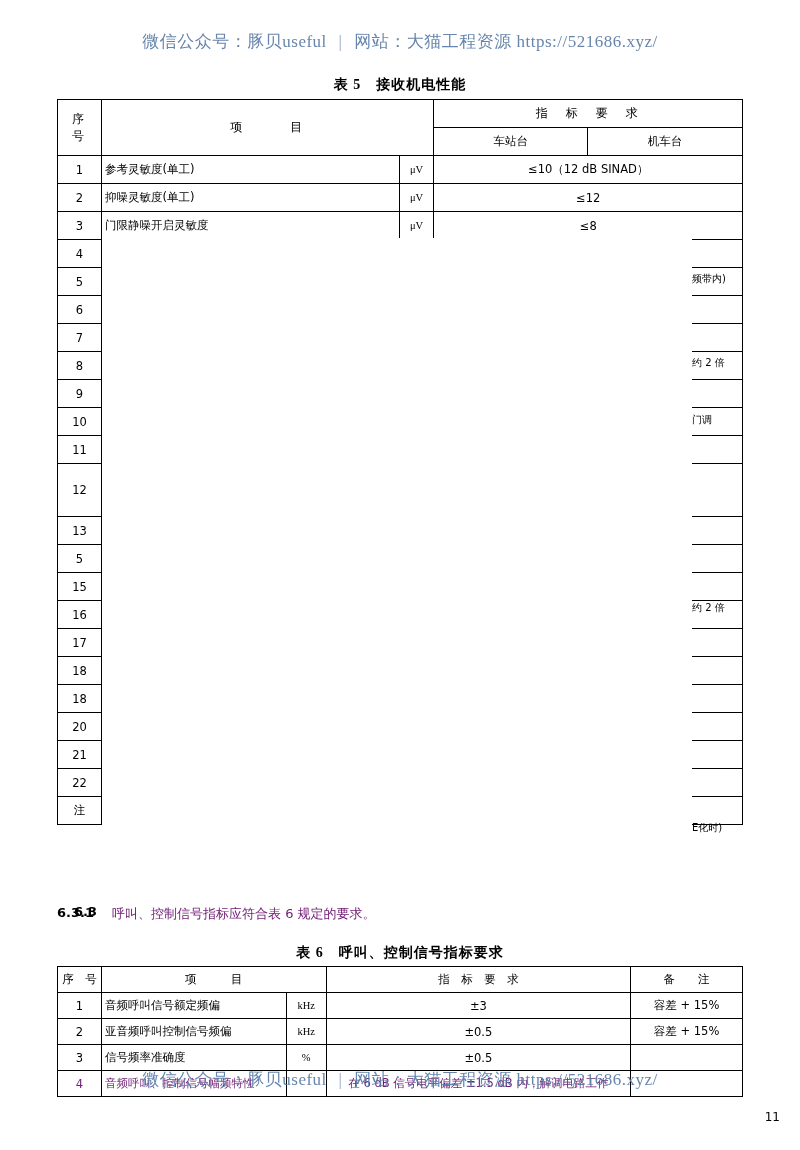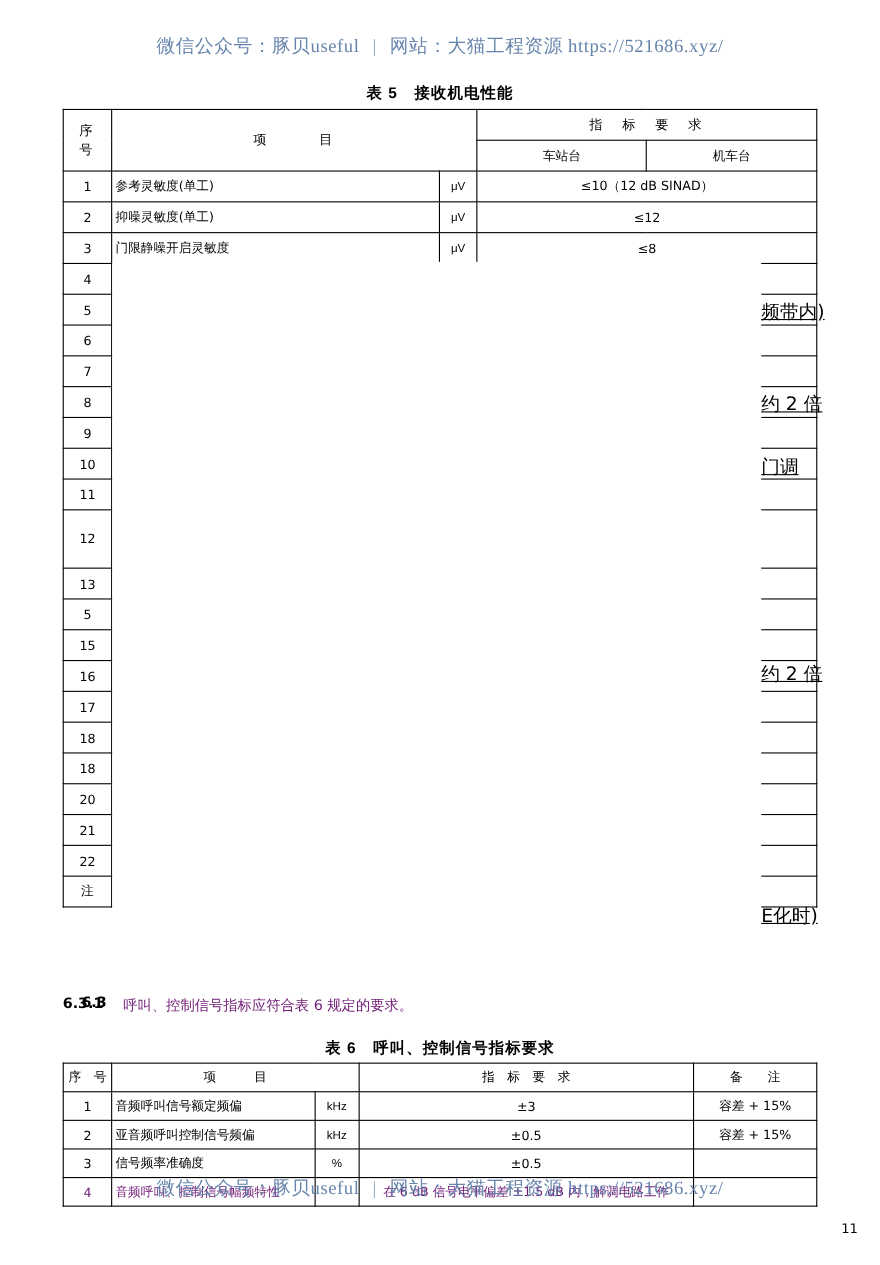--- a/index.html
+++ b/index.html
@@ -55,21 +55,21 @@
   }
 
   
   .tbl-title {
     position: absolute;
     left: 0;
     width: 800px;
     text-align: center;
     font-size: 14px;
     font-weight: bold;
-    font-family: Liberation Sans, sans-serif;
+    font-family: Liberation Serif, serif;
     letter-spacing: 1px;
   }
   .t5-title { top: 76px; }
   .t6-title { top: 944px; }
 
   
   table.doc {
     border-collapse: collapse;
     position: absolute;
     font-size: 11.5px;
@@ -85,36 +85,35 @@
   .lft { text-align: left; }
 
   
   #table5 {
     left: 57px;
     top: 99px;
     width: 686px;
   }
   #table5 td { height: 27px; }
   .t5-hdr { font-size: 12px; letter-spacing: 3px; }
-  .unit { font-size: 10.5px; font-family: Liberation Sans, sans-serif; }
+  .unit { font-size: 10.5px; font-family: Liberation Serif, serif; }
 
   
   .blankout {
     position: absolute;
     background: #ffffff;
     pointer-events: none;
   }
 
   .frag {
     position: absolute;
-    font-size: 17px;
+    font-size: 10px;
     font-family: "DejaVu Sans", sans-serif;
     white-space: nowrap;
     color: #000;
-    text-decoration: underline;
   }
 
   
   .sec-num {
     position: absolute;
     font-size: 13px;
     font-family: "DejaVu Sans", sans-serif;
     font-weight: bold;
   }
   .sec-txt {

